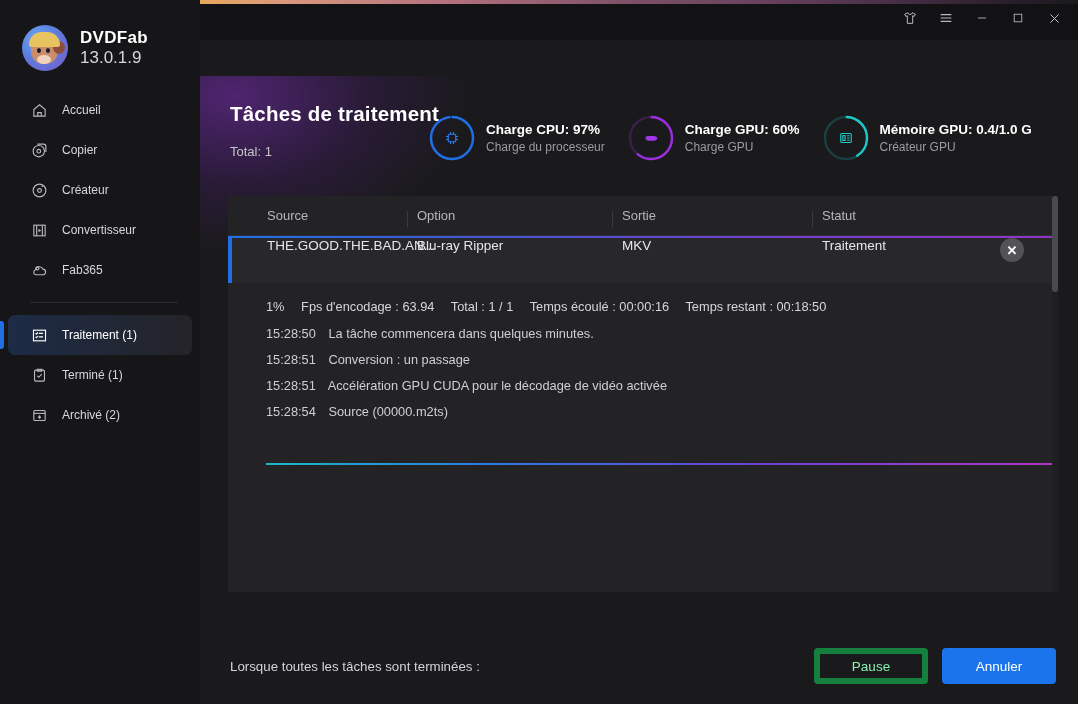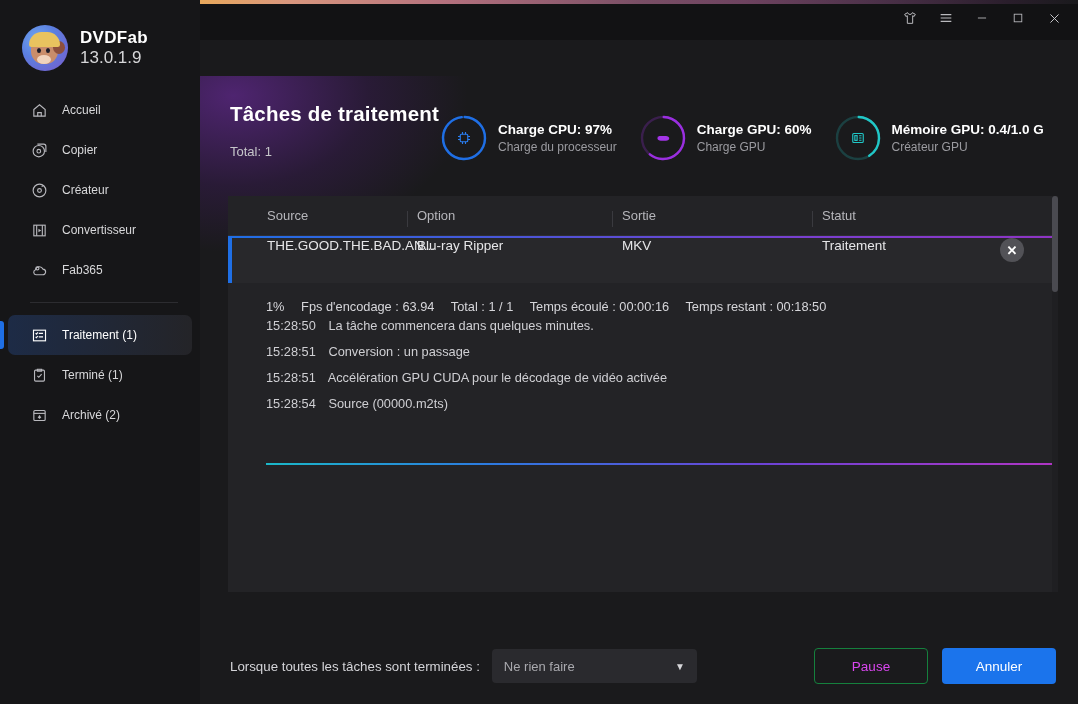--- a/index.html
+++ b/index.html
@@ -143,21 +143,21 @@
     height: 120px;
   }
   .page-title {
     font-size: 20.5px; font-weight: bold; color: #ffffff;
     letter-spacing: .2px;
   }
   .total-line {
     font-size: 13px; color: #c6c6ca; margin-top: 18px;
   }
   .gauges {
-    position: absolute; left: 240px; top: 38px;
+    position: absolute; left: 228px; top: 38px;
     display: flex; align-items: center;
   }
   .gauge { display: flex; align-items: center; margin-right: 22px; }
   .ring {
     position: relative; width: 48px; height: 48px;
     flex: 0 0 48px; margin-right: 10px;
   }
   .ring svg { display: block; }
   .ring .gi {
     position: absolute; left: 0; top: 0; right: 0; bottom: 0;
@@ -213,21 +213,21 @@
     margin-left: auto; margin-right: 34px;
     font-size: 13px; font-weight: bold;
   }
   .detail {
     background: #232326;
     padding: 16px 0 0 38px;
     position: relative;
   }
   .stat-line {
     color: #d6d6da; font-size: 12.8px;
-    margin-bottom: 4px;
+    margin-bottom: 12px;
   }
   .stat-line span { margin-right: 13px; }
   .log-line {
     color: #cfcfd3; font-size: 12.8px;
     margin-bottom: 11px;
   }
   .log-line .ts { margin-right: 9px; }
   .prog-bar {
     position: absolute; left: 0; right: 0; bottom: 0; height: 2px;
     background: linear-gradient(90deg,#1bb8c9 0%, #2c7ae0 28%, #6b43d6 62%, #b035c4 100%);
@@ -258,22 +258,22 @@
     color: #a9a9ae; font-size: 13px;
   }
   .select .caret { color: #d6d6da; font-size: 10px; }
   .btns { margin-left: auto; display: flex; align-items: center; }
   .btn {
     height: 36px; border-radius: 4px;
     display: flex; align-items: center; justify-content: center;
     font-size: 13.5px;
   }
   .btn-pause {
-    width: 114px; border: 1px solid #15803d;
-    color: #d946ef; background: transparent;
+    width: 114px; border: 6px solid #15803d;
+    color: #86efac; background: transparent;
     margin-right: 14px;
     text-align: right;
   }
   .btn-cancel {
     width: 114px; background: #1b74ec; color: #ffffff;
   }
 </style>
 </head>
 <body>
 
@@ -550,24 +550,20 @@
 
         <div class="scrollbar">
           <div class="thumb"></div>
         </div>
       </div>
 
     </div>
 
     <div class="footer">
       <div class="foot-label">Lorsque toutes les tâches sont terminées :</div>
-      <div class="select">
-        <span>Ne rien faire</span>
-        <span class="caret">▼</span>
-      </div>
       <div class="btns">
         <div class="btn btn-pause">Pause</div>
         <div class="btn btn-cancel">Annuler</div>
       </div>
     </div>
 
   </div>
 </div>
 
 </body></html>

